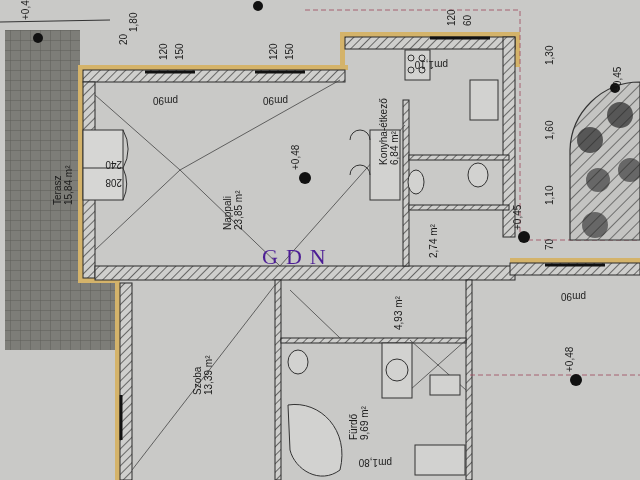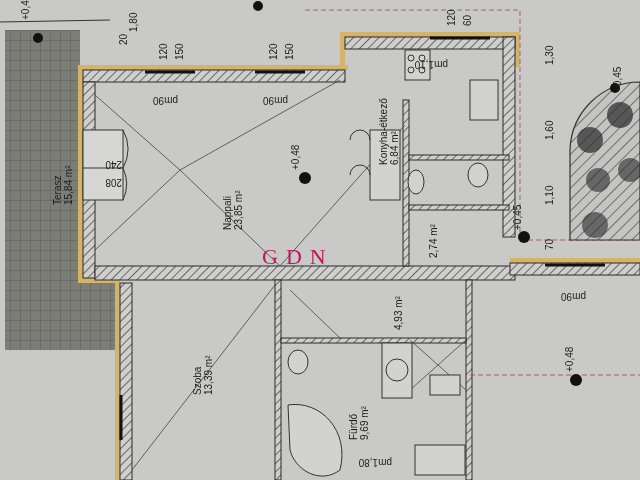--- a/index.html
+++ b/index.html
@@ -2,21 +2,21 @@
 <html><head>
 <meta charset="utf-8">
 <style>
   html,body{margin:0;padding:0;}
   body{width:640px;height:480px;overflow:hidden;background:#c9c9c7;font-family:"Liberation Sans",sans-serif;}
   #plan{position:absolute;left:0;top:0;width:640px;height:480px;}
   .lbl{position:absolute;font-size:10px;color:#1c1c1c;white-space:nowrap;transform-origin:left top;}
   .rot{transform:rotate(-90deg);}
   .rot180{transform:rotate(180deg);}
   .room{position:absolute;font-size:10px;color:#1a1a1a;line-height:11px;transform:rotate(-90deg);transform-origin:left top;white-space:nowrap;}
-  .wm{position:absolute;left:262px;top:244px;font-family:"Liberation Serif",serif;font-size:22px;letter-spacing:8px;color:#be185d;}
+  .wm{position:absolute;left:262px;top:244px;font-family:"Liberation Serif",serif;font-size:22px;letter-spacing:8px;color:#4c1d95;}
 </style>
 </head>
 <body>
 
 <svg id="plan" viewBox="0 0 640 480" xmlns="http://www.w3.org/2000/svg">
   <defs>
     <pattern id="hatch" width="6" height="6" patternUnits="userSpaceOnUse" patternTransform="rotate(45)">
       <rect width="6" height="6" fill="#cfcfcd"></rect>
       <line x1="0" y1="0" x2="0" y2="6" stroke="#3a3a3a" stroke-width="1.4"></line>
     </pattern>

